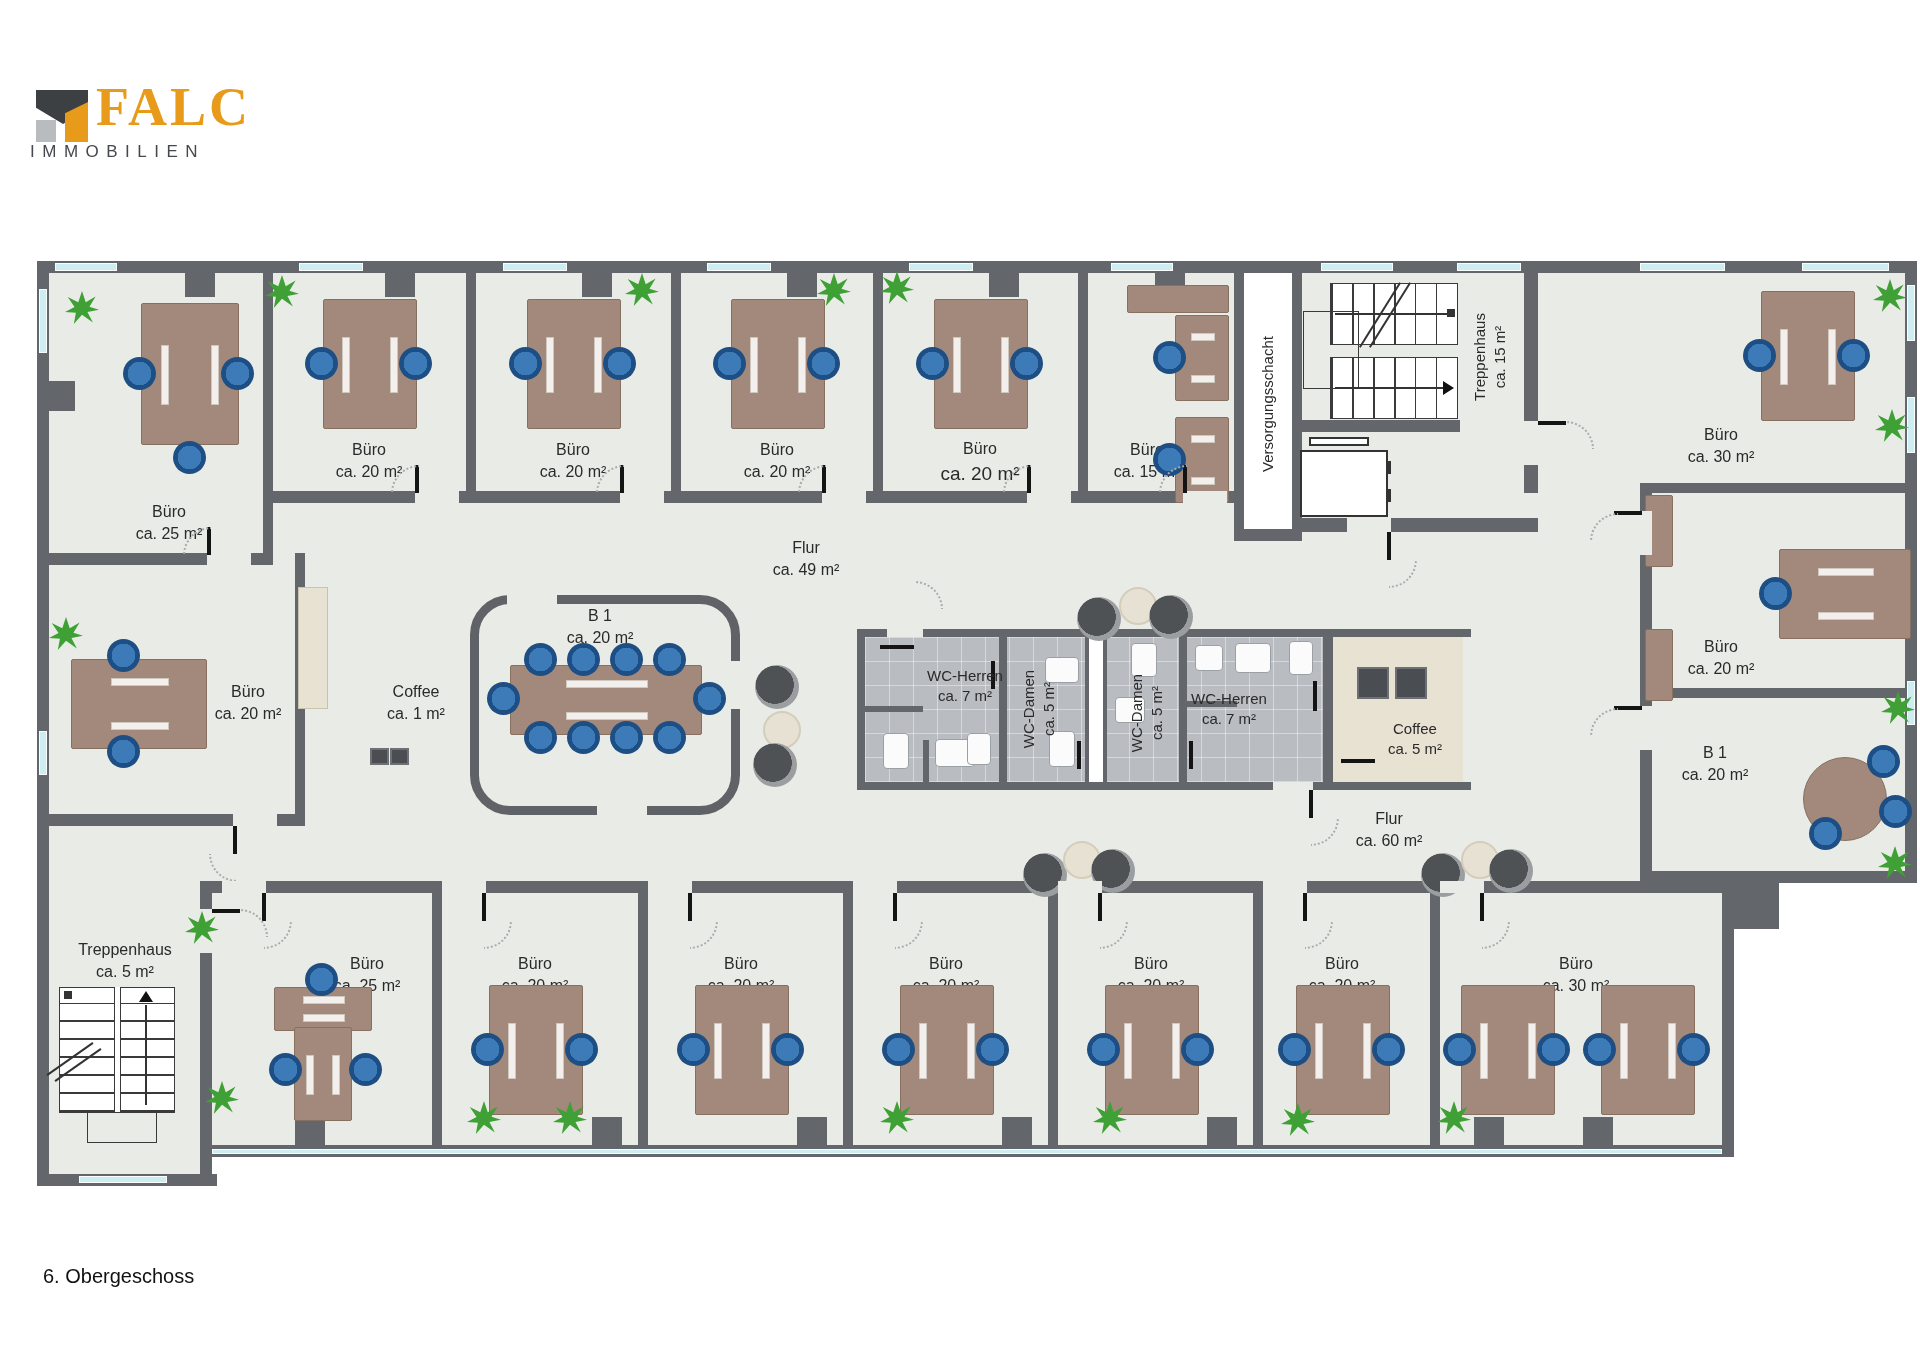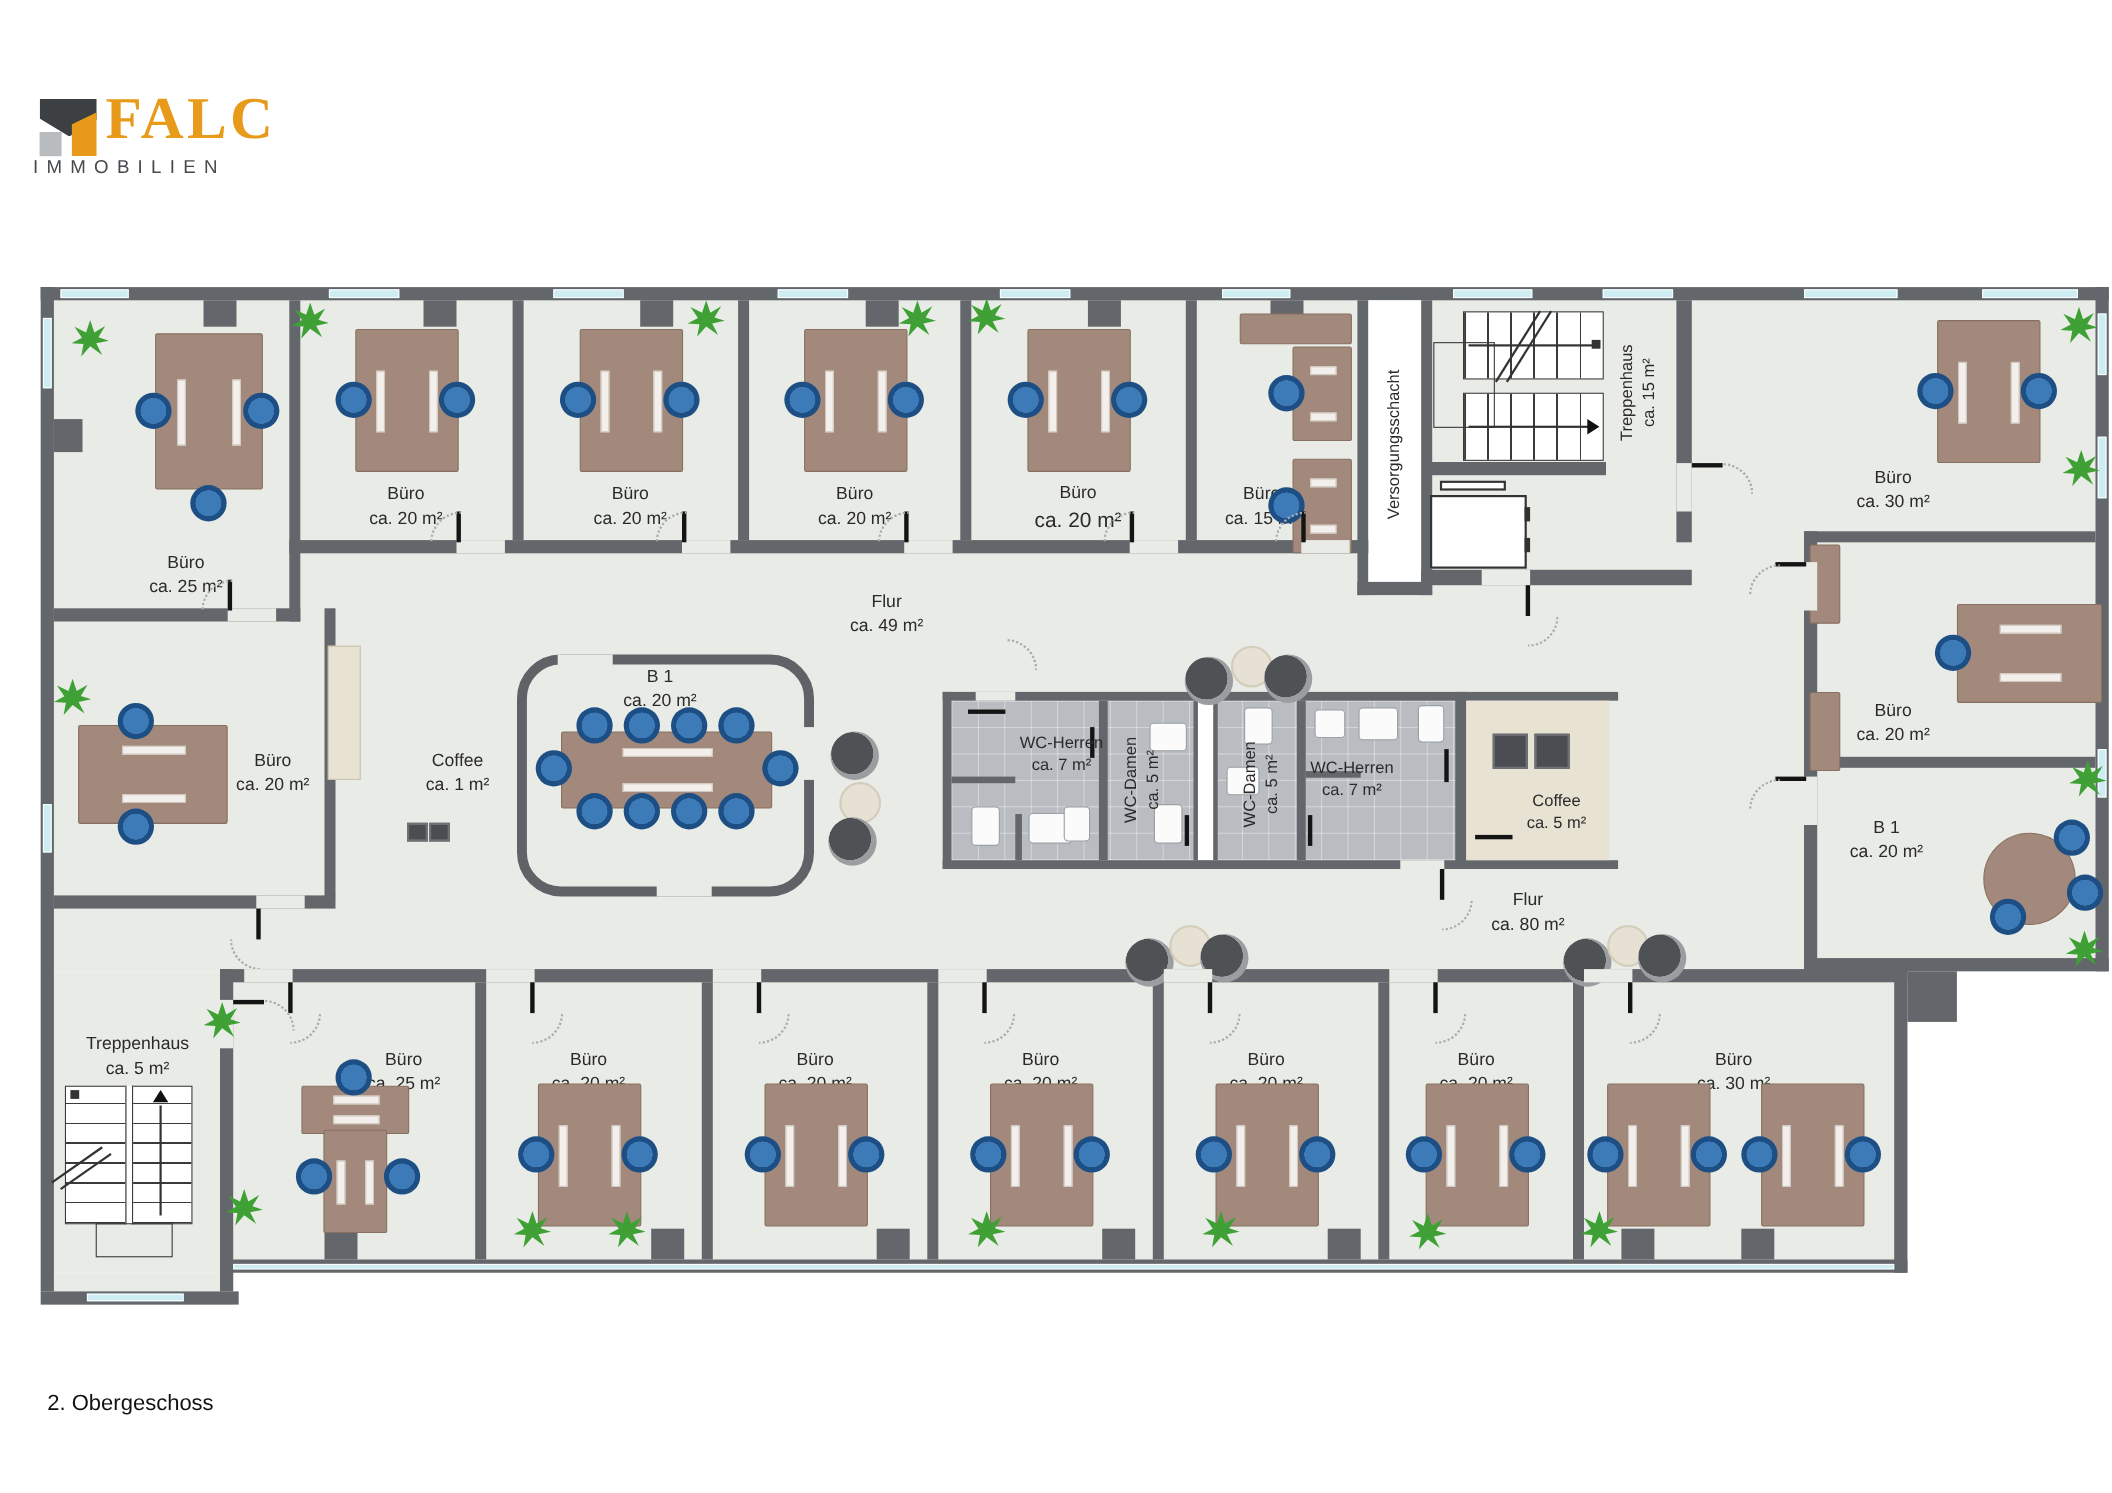--- a/index.html
+++ b/index.html
@@ -201,21 +201,21 @@
       <div>B 1</div>
       <div>ca. 20 m²</div>
     </div>
 
     <div class="rlabel" style="left:769px;top:276px">
       <div>Flur</div>
       <div>ca. 49 m²</div>
     </div>
     <div class="rlabel" style="left:1352px;top:547px">
       <div>Flur</div>
-      <div>ca. 80 m²</div>
+      <div>ca. 60 m²</div>
     </div>
 
     <div class="rlabel" style="left:211px;top:420px">
       <div>Büro</div>
       <div>ca. 20 m²</div>
     </div>
     <div class="rlabel" style="left:379px;top:420px">
       <div>Coffee</div>
       <div>ca. 1 m²</div>
     </div>
@@ -517,14 +517,14 @@
     <div class="plant" style="left:148px;top:650px"></div>
     <div class="plant" style="left:168px;top:820px"></div>
     <div class="plant" style="left:430px;top:840px"></div>
     <div class="plant" style="left:516px;top:840px"></div>
     <div class="plant" style="left:843px;top:840px"></div>
     <div class="plant" style="left:1056px;top:840px"></div>
     <div class="plant" style="left:1244px;top:842px"></div>
     <div class="plant" style="left:1400px;top:840px"></div>
   </div>
 
-  <div id="floor-label">2. Obergeschoss</div>
+  <div id="floor-label">6. Obergeschoss</div>
 </div>
 
 </body></html>

